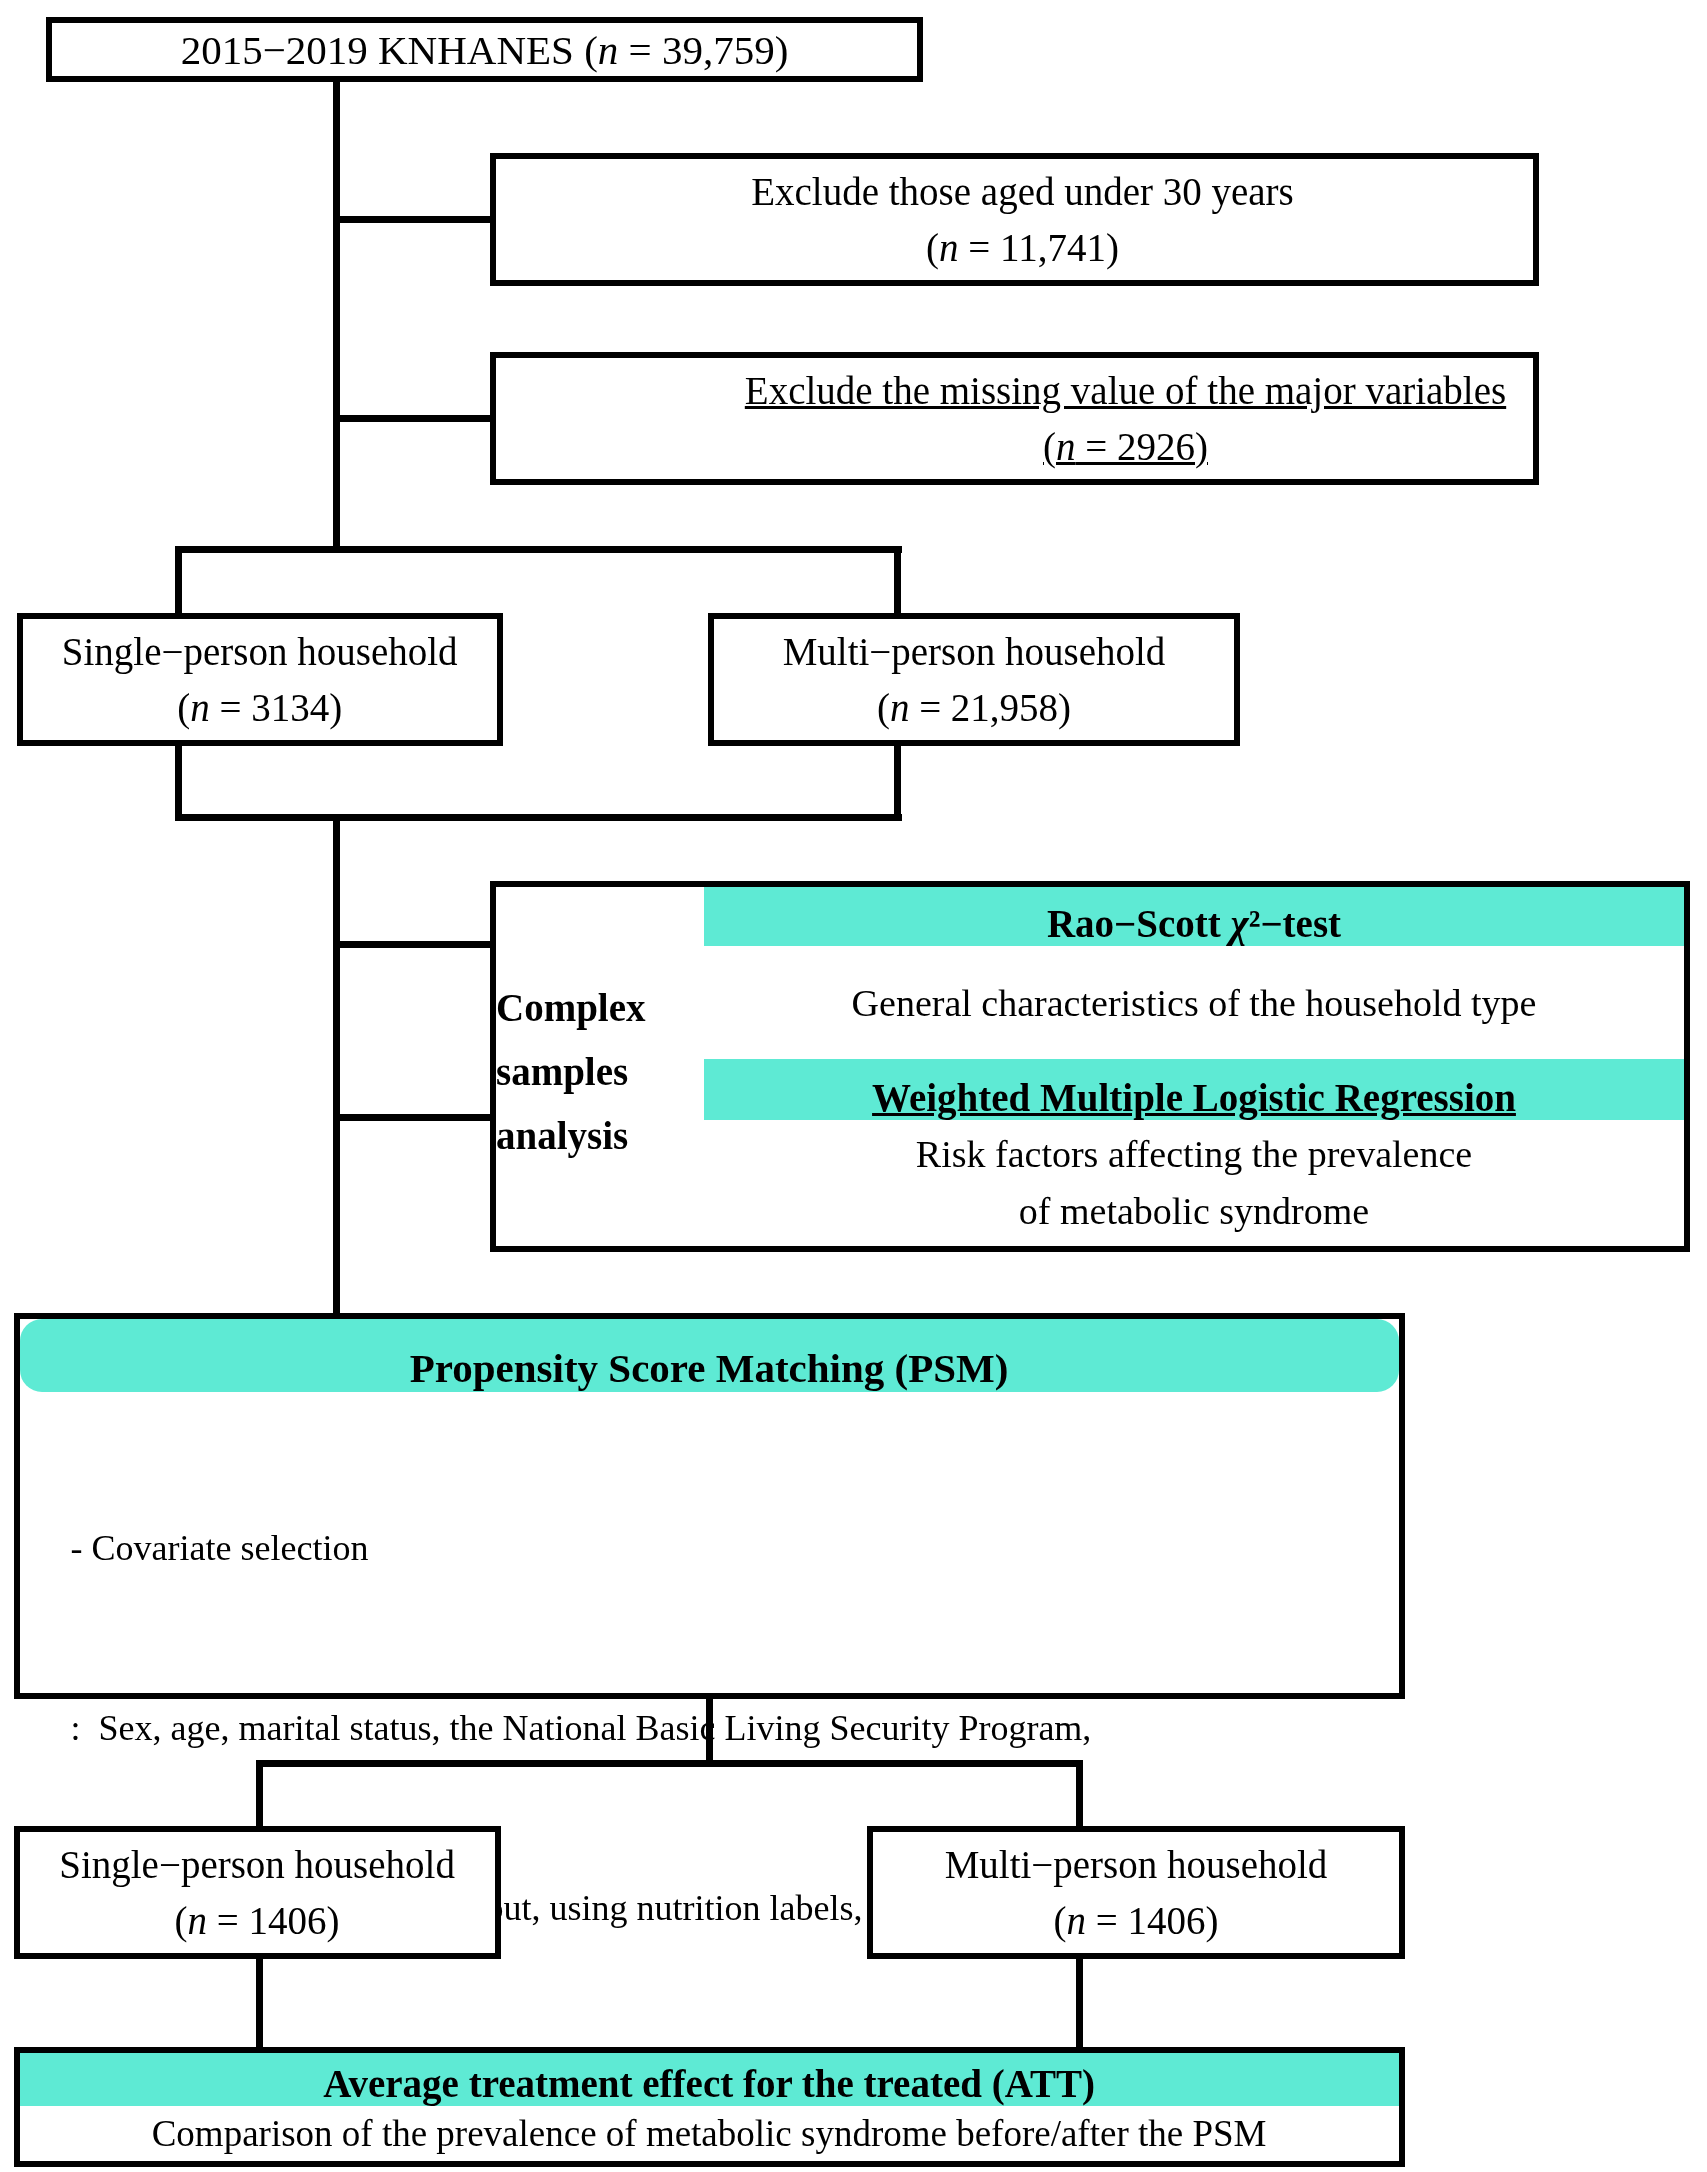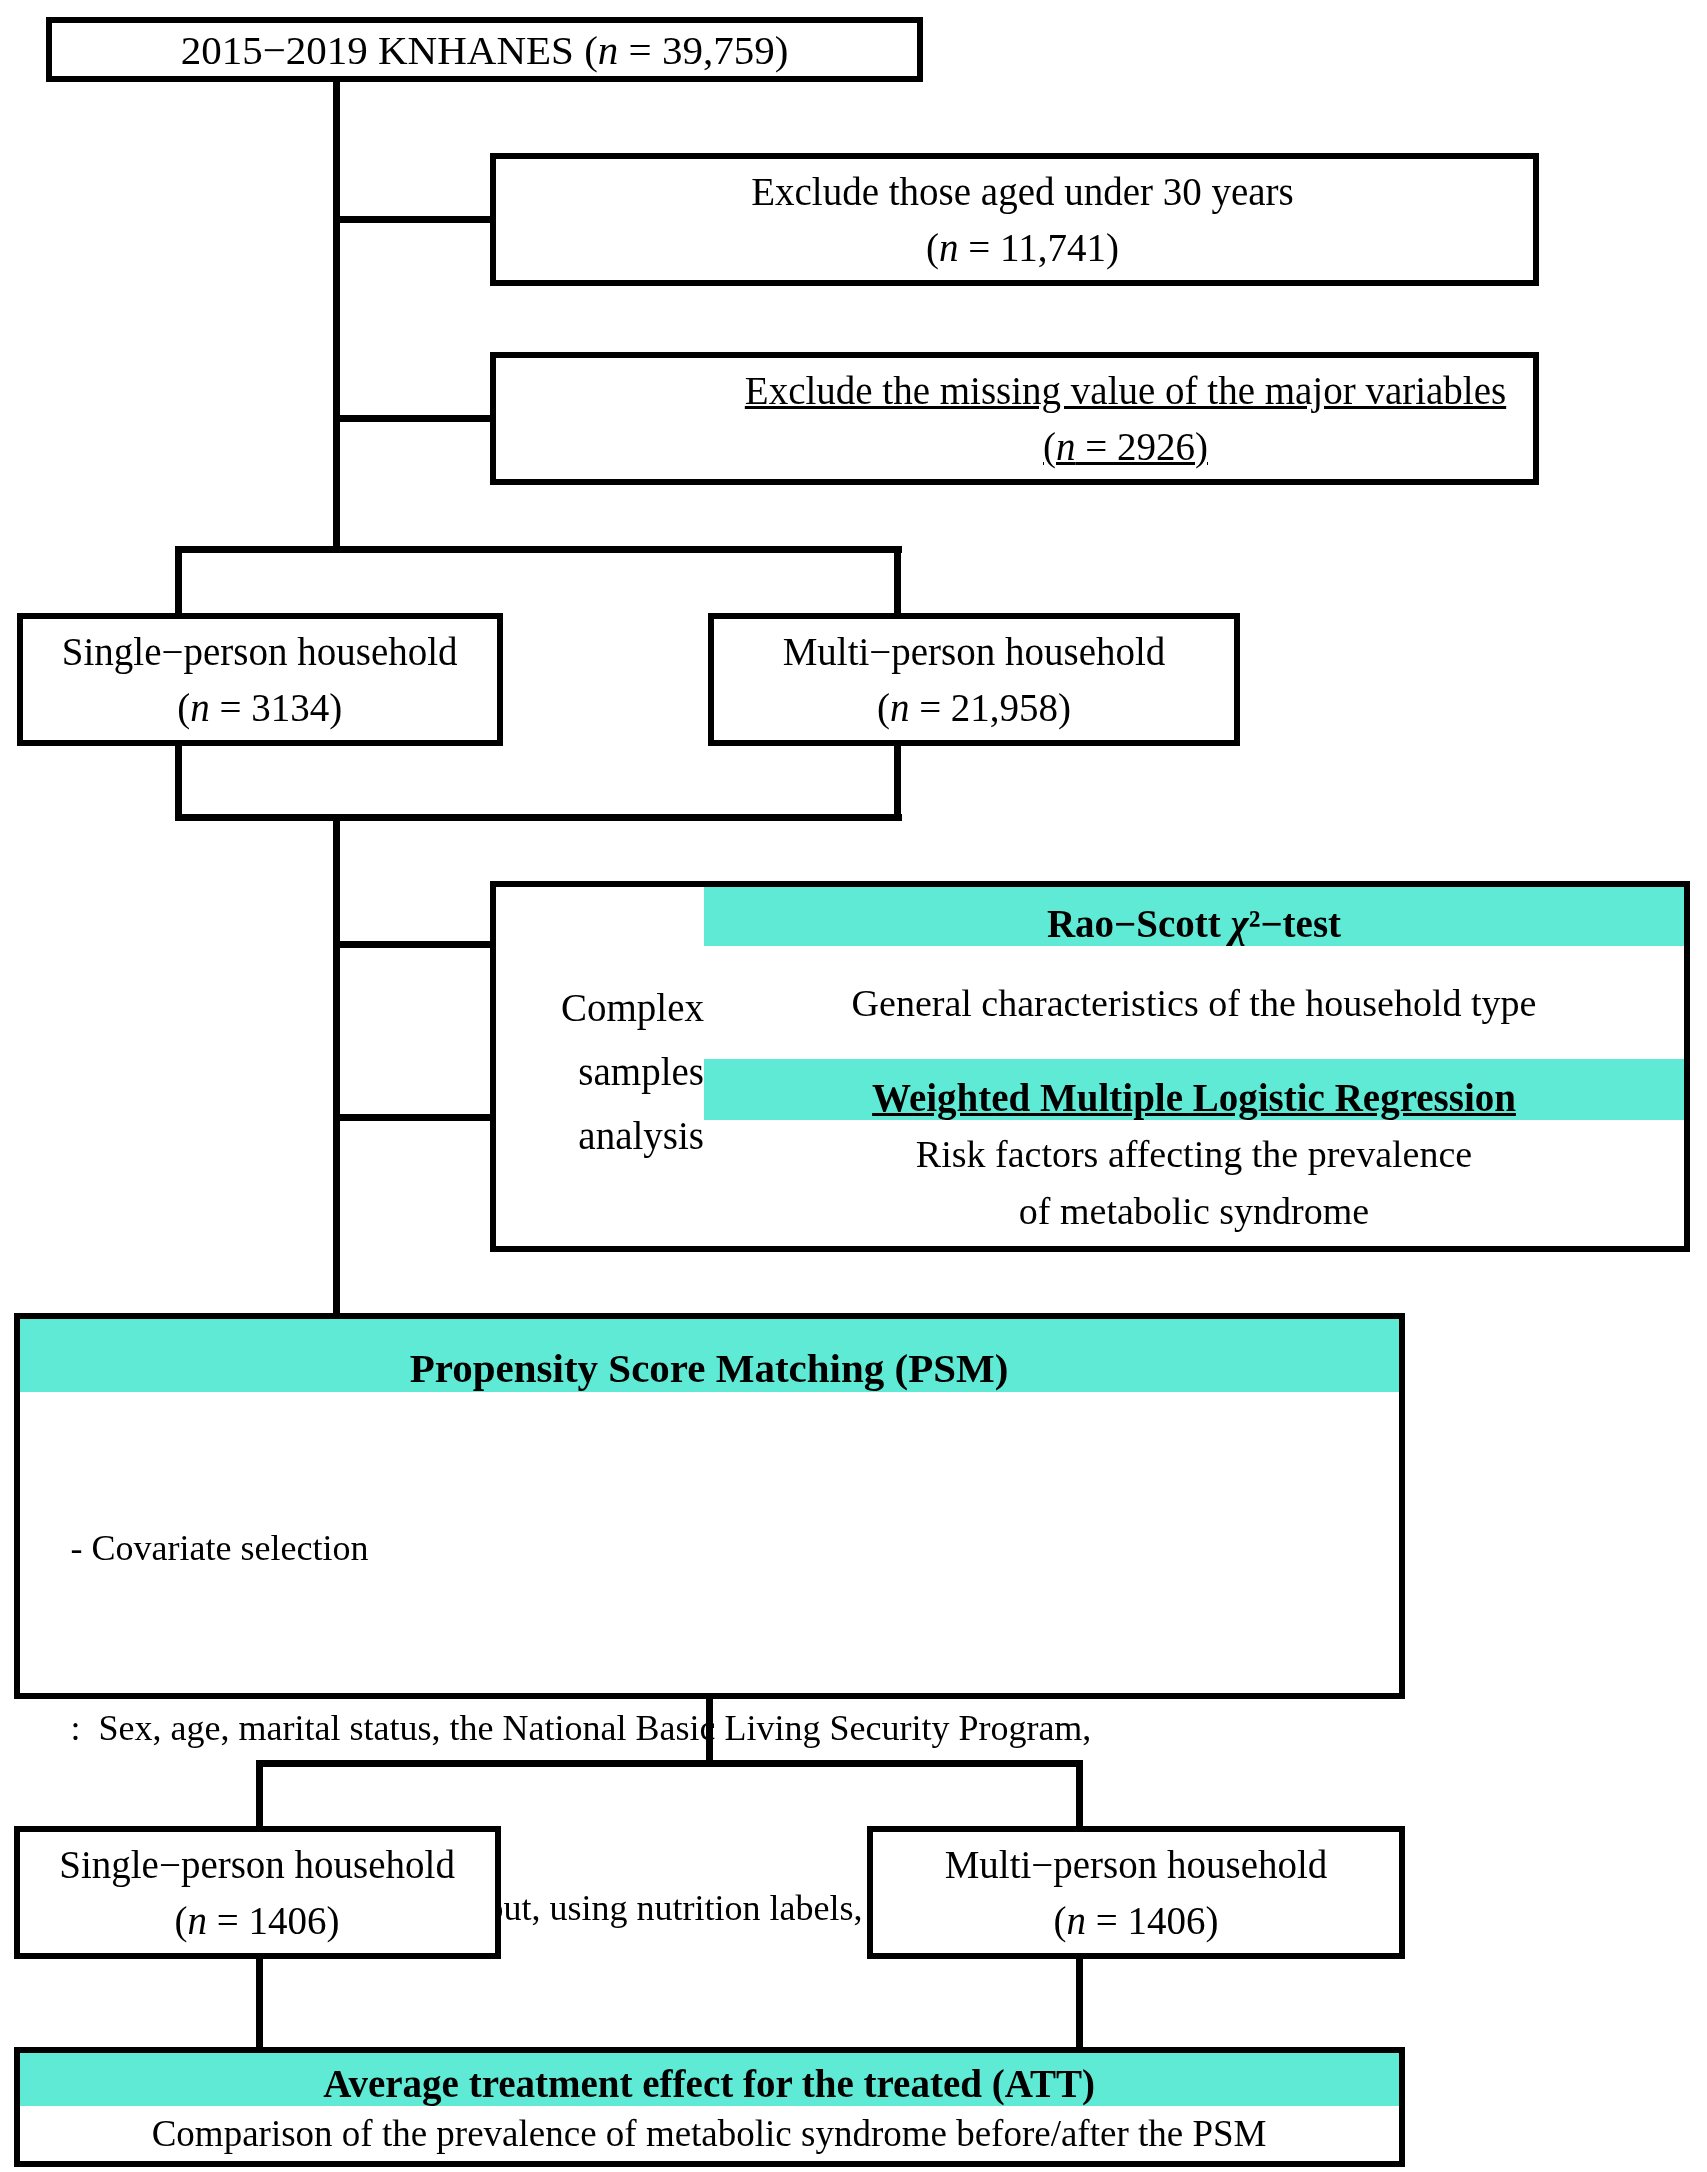--- a/index.html
+++ b/index.html
@@ -26,41 +26,41 @@
   .node .bline{white-space:nowrap;}
   .shift-right{padding-left:222px;}
   .single-line{justify-content:center;font-size:41px;}
   
   #box-complex{
     position:absolute;left:490px;top:881px;width:1200px;height:371px;
     box-sizing:border-box;border:6.8px solid #000;background:#fff;display:flex;
   }
   #complex-label{
     width:208px;flex:0 0 208px;
-    display:flex;flex-direction:column;justify-content:center;align-items:flex-end;
+    display:flex;flex-direction:column;justify-content:center;align-items:flex-start;
     padding-top:11px;box-sizing:border-box;
-    font-weight:normal;font-size:39px;line-height:64px;
+    font-weight:bold;font-size:39px;line-height:64px;
   }
   #complex-content{flex:1;display:flex;flex-direction:column;}
   .green-band{
     background:#5eead4;
     display:flex;align-items:flex-end;justify-content:center;
     font-weight:bold;font-size:39px;text-align:center;
   }
   #complex-band1{height:59px;}
   #complex-row1{height:113px;display:flex;align-items:center;justify-content:center;font-size:38px;}
   #complex-band2{height:61px;text-decoration:underline;}
   #complex-row2{flex:1;display:flex;flex-direction:column;align-items:center;justify-content:center;font-size:38px;line-height:57px;}
   
   #box-psm{
     position:absolute;left:13.6px;top:1313px;width:1391px;height:386px;
     box-sizing:border-box;border:6.8px solid #000;background:#fff;
     display:flex;flex-direction:column;
   }
-  #psm-header{height:73px;flex:0 0 73px;font-size:41px;}
+  #psm-header{height:73px;flex:0 0 73px;font-size:41px;border-radius:22px;}
   #psm-body{
     flex:1;padding:6.2px 25px 0 51px;
     font-size:36px;line-height:60px;
     text-align:left;white-space:pre-wrap;
   }
   .psm-indent{padding-left:35px;}
   .psm-gap{margin-top:38px;}
   
   #box-att{
     position:absolute;left:13.6px;top:2047px;width:1391px;height:120px;

